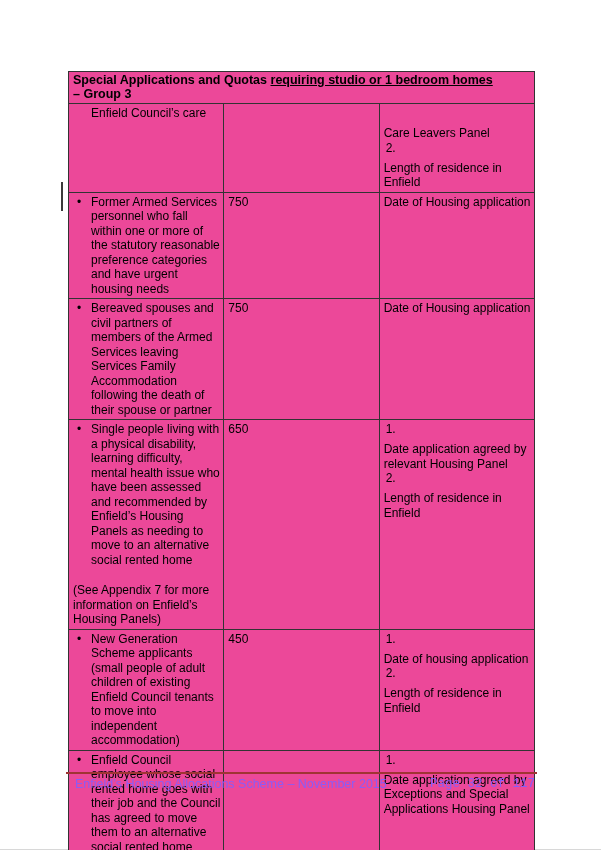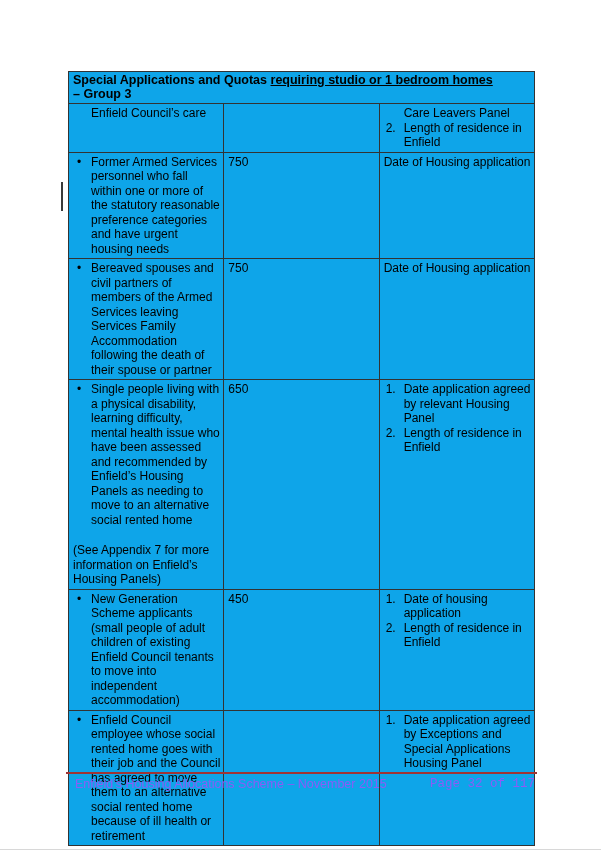--- a/index.html
+++ b/index.html
@@ -26,40 +26,40 @@
   table.doc {
     border-collapse: collapse; table-layout: fixed;
     width: 467px;
     font-size: 12px; line-height: 14.5px;
   }
   table.doc td {
     border: 1.5px solid #333333;
     vertical-align: top;
     padding: 2px 2px 2px 4px;
     box-sizing: border-box;
-    background: #0ea5e9;
+    background: #ec4899;
     overflow: hidden;
   }
   td.white { background: #ffffff; }
   td.c1 { width: 201px; }
   td.c2 { width: 72px; padding-left: 7px; }
   td.c3 { width: 194px; }
   .title-row td {
     background: #ffffff; font-weight: bold;
     line-height: 13.5px; padding-top: 3px;
     font-size: 12.5px;
   }
   .title-row .u { text-decoration: underline; }
   .hdr-bold { font-weight: bold; }
   .para2 { margin-top: 14.5px; }
   .bullet-item { display: flex; }
   .b-marker { width: 18px; box-sizing: border-box; padding-left: 4px; flex: 0 0 18px; }
   .b-text { flex: 1; }
   .indent-cont { padding-left: 18px; }
-  .num-item { display: flex; }
+  .num-item { display: flex; flex-direction: column; }
   .n-marker { width: 20px; box-sizing: border-box; padding-left: 2px; flex: 0 0 20px; }
   .n-text { flex: 1; }
   .note-line { margin-top: 16px; }
   .footer-rule {
     position: absolute; left: 66px; top: 772px;
     width: 471px; height: 2px; background: #A03434;
   }
   .footer-row {
     position: absolute; left: 68px; top: 777px;
     width: 469px; display: flex; justify-content: space-between;

